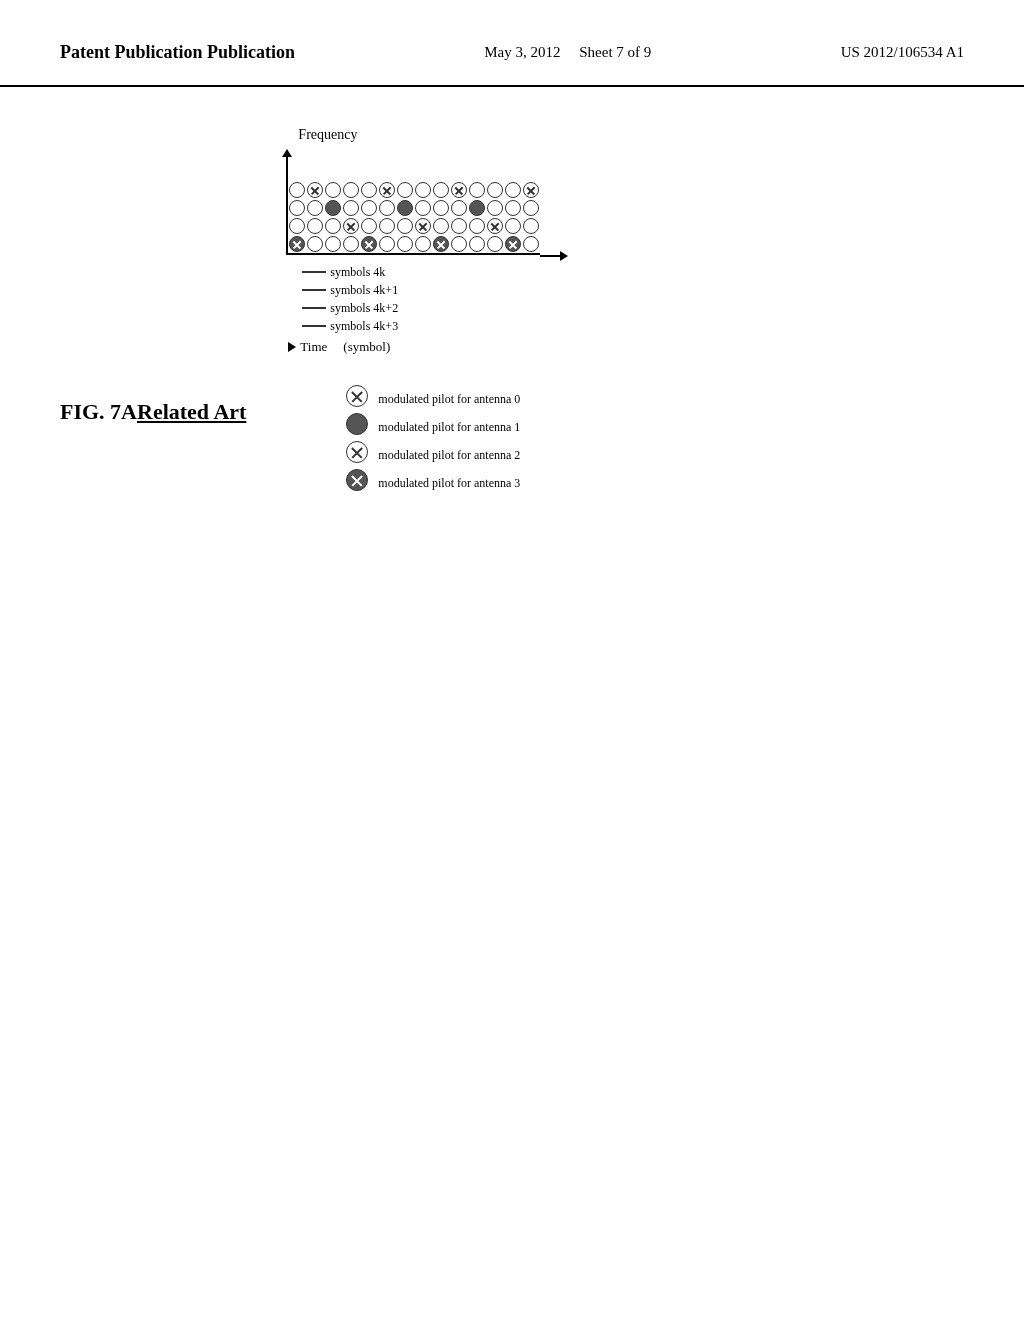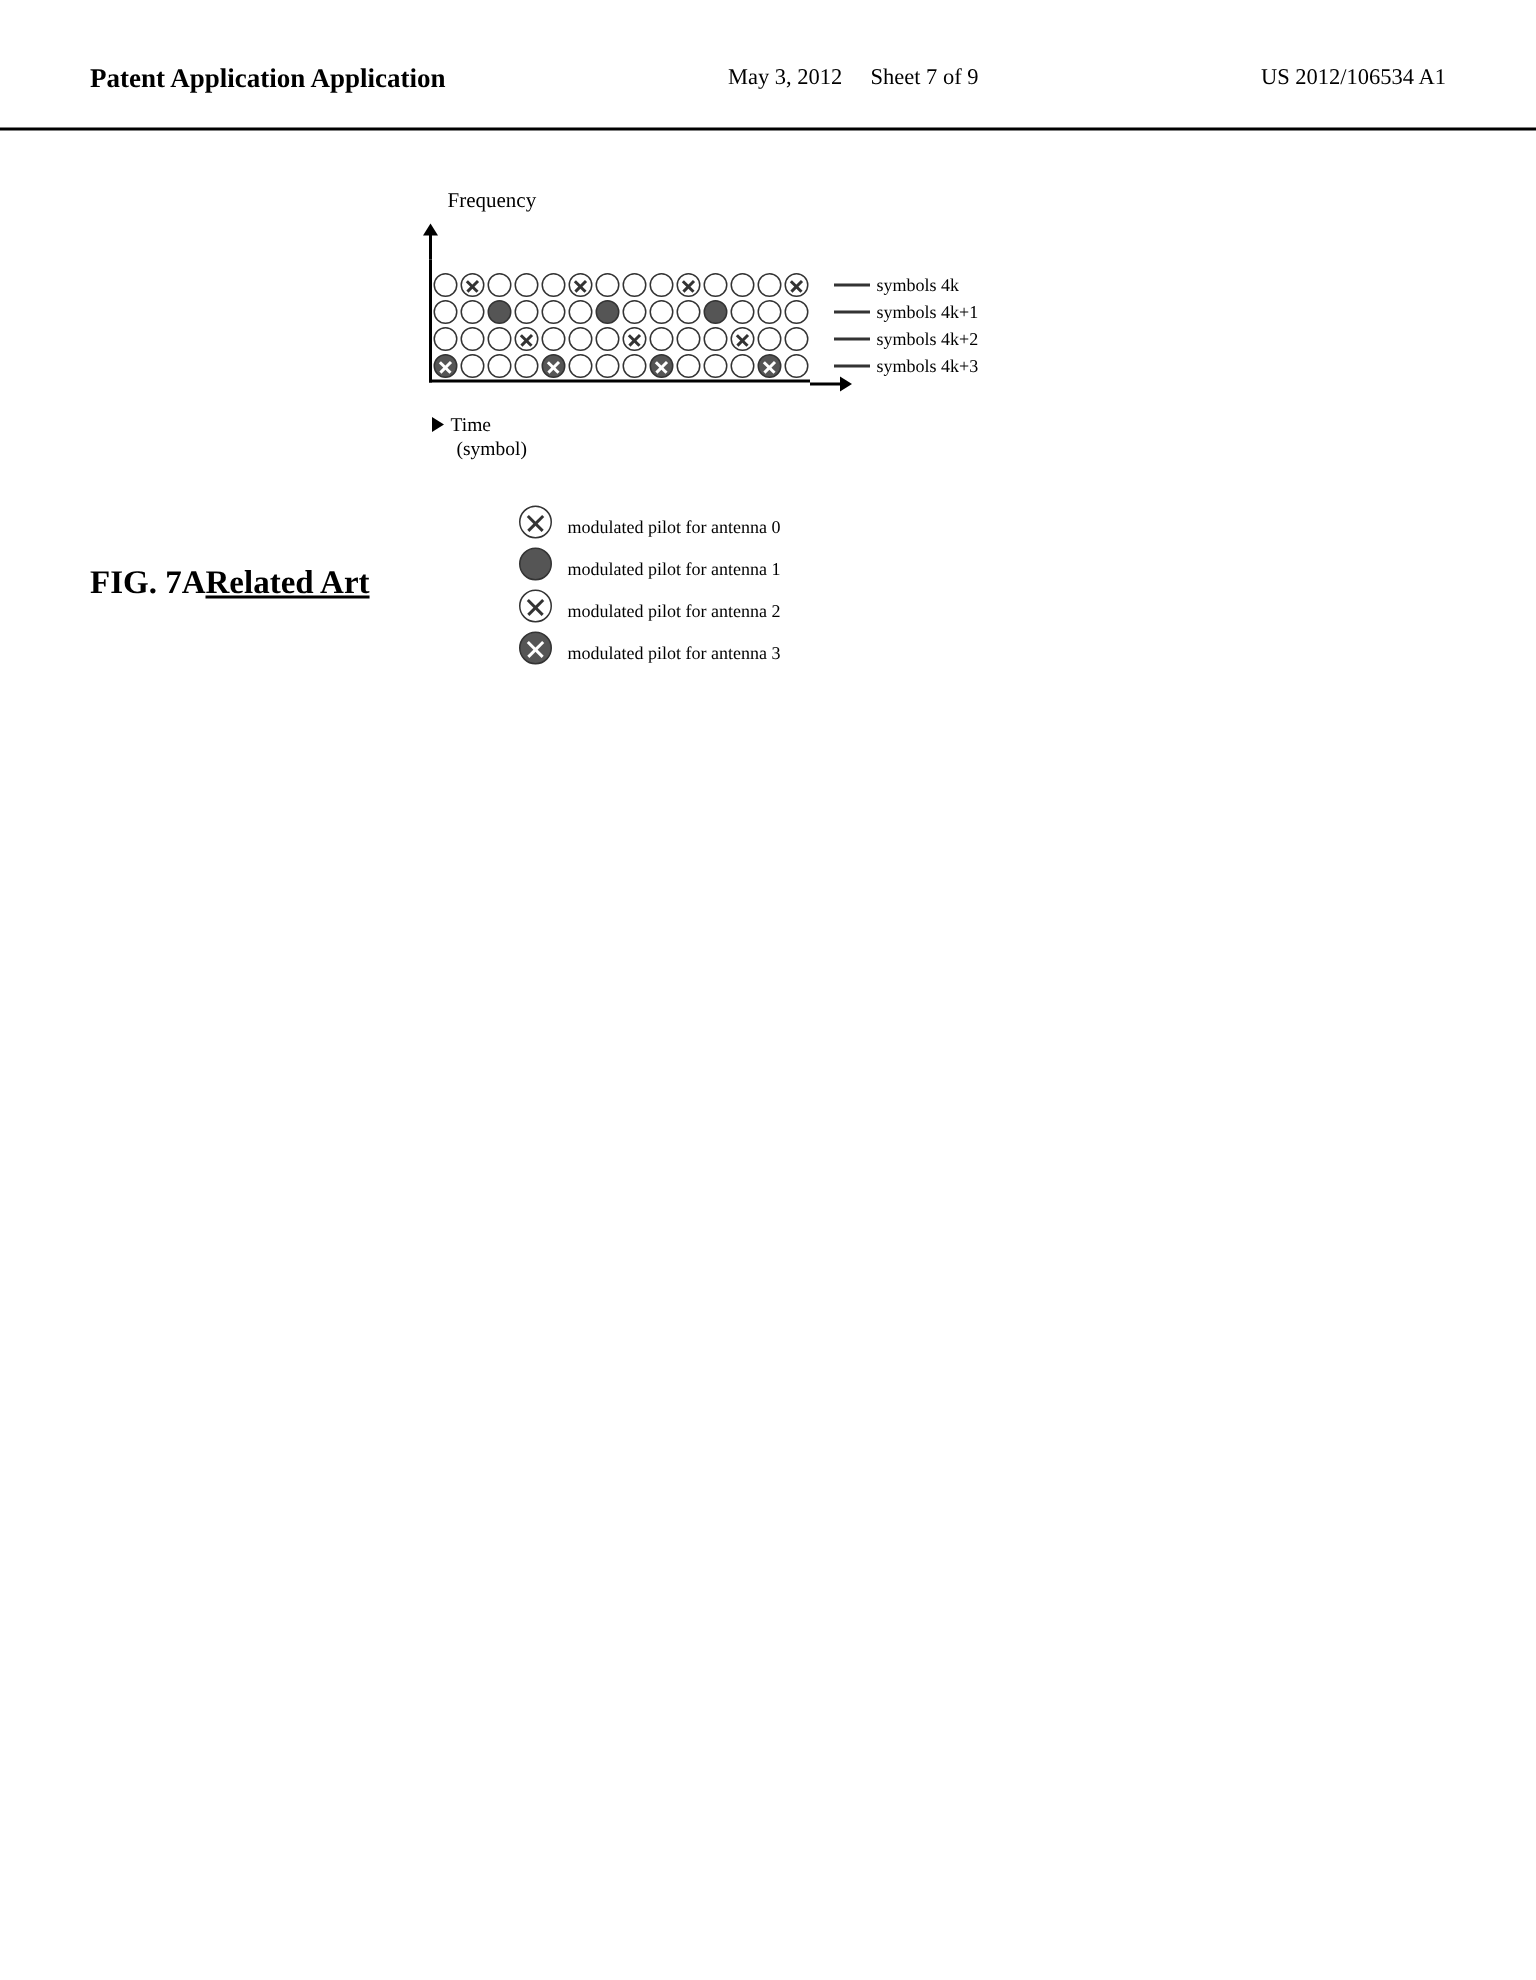--- a/index.html
+++ b/index.html
@@ -227,38 +227,38 @@
       background: #fff;
       top: 50%;
       left: 15%;
     }
     .legend-symbol.ant3::before { transform: rotate(45deg); }
     .legend-symbol.ant3::after { transform: rotate(-45deg); }
 
     .diagram-wrapper {
       position: relative;
       display: flex;
-      flex-direction: row;
+      flex-direction: column;
       margin-top: 30px;
     }
 
     .right-panel {
       display: flex;
       flex-direction: column;
       margin-left: 8px;
       justify-content: flex-start;
       padding-top: 8px;
     }
   </style>
 </head>
 <body>
 
 <div class="page-header">
   <div class="header-left">
-    <span>Patent Application Application</span>
+    <span>Patent Publication Publication</span>
   </div>
   <div class="header-center">
     <span>May 3, 2012</span>&nbsp;&nbsp;&nbsp;&nbsp;
     <span>Sheet 7 of 9</span>
   </div>
   <div class="header-right">
     <span>US 2012/106534 A1</span>
   </div>
 </div>
 
@@ -387,21 +387,21 @@
             <span style="width: 24px; height: 1.5px; background: rgb(51, 51, 51); display: inline-block; margin-right: 4px; flex-shrink: 0;"></span>
             <span>symbols 4k+2</span>
           </div>
           <div style="display: flex; align-items: center; height: 18px; font-size: 12px; white-space: nowrap; margin-left: 8px; text-align: right;">
             <span style="width: 24px; height: 1.5px; background: rgb(51, 51, 51); display: inline-block; margin-right: 4px; flex-shrink: 0;"></span>
             <span>symbols 4k+3</span>
           </div>
         </div>
     </div>
 
-    <div style="display:flex; flex-direction:column; margin-top:20px; margin-left:2px;">
+    <div style="display:flex; margin-top:4px; margin-left:2px;">
       <div style="display:flex; align-items:center;">
         <div style="width:0;height:0;border-top:5px solid transparent;border-bottom:5px solid transparent;border-left:8px solid #000; margin-right:4px;"></div>
         <span style="font-size:13px;">Time</span>
       </div>
       <span style="font-size:13px; margin-left:16px;">(symbol)</span>
     </div>
 
     <div class="legend-area" id="legend-area">
     <div class="legend-item">
           <div class="legend-symbol ant0"></div>

